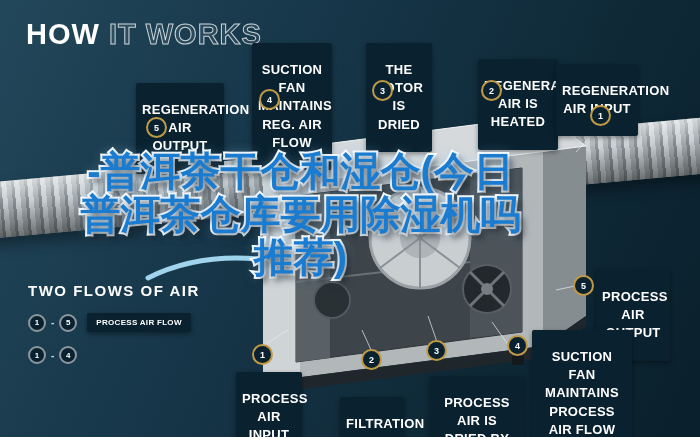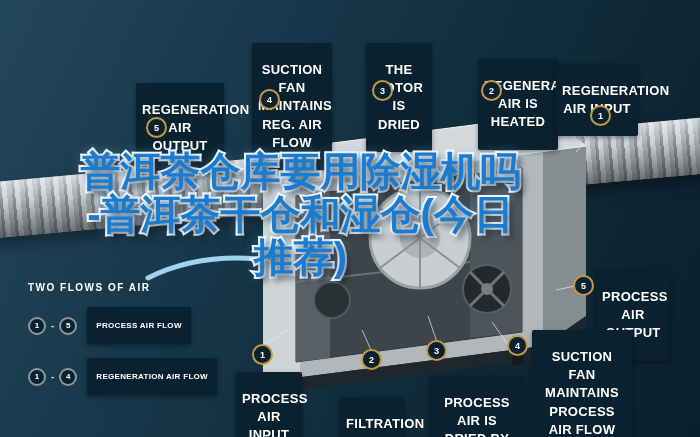--- a/index.html
+++ b/index.html
@@ -42,28 +42,28 @@
   #box2{left:478px;top:59px;width:80px;}   #c2{left:481px;top:80px;}
   #box3{left:556px;top:64px;width:82px;}   #c3{left:590px;top:105px;}
   #box4{left:136px;top:83px;width:88px;text-align:center;}   #c4{left:146px;top:117px;}
   #box5{left:596px;top:270px;width:74px;}  #c5{left:573px;top:275px;}
   #box6{left:532px;top:330px;width:100px;} #c6{left:507px;top:335px;}
   #box7{left:430px;top:376px;width:94px;}  #c7{left:426px;top:340px;}
   #box8{left:340px;top:397px;width:64px;}  #c8{left:361px;top:349px;}
   #box9{left:236px;top:372px;width:66px;}  #c9{left:252px;top:344px;}
   
   .legend{position:absolute;left:28px;top:282px;z-index:3;}
-  .legend-title{color:#fff;font-size:10px;font-weight:bold;letter-spacing:1.5px;}
+  .legend-title{color:#fff;font-size:15px;font-weight:bold;letter-spacing:1.5px;}
   .legend-row{display:flex;align-items:center;gap:5px;margin-top:14px;}
   .lcirc{
     width:14px;height:14px;border-radius:50%;background:#0a2230;border:2px solid #8d989e;
     color:#fff;font-size:8px;font-weight:bold;display:flex;align-items:center;justify-content:center;
   }
   .ldash{color:#cfd9dd;font-size:10px;font-weight:bold;}
-  .lbox{position:static;margin-left:5px;font-size:8px;padding:13px 9px;}
+  .lbox{position:static;margin-left:5px;font-size:8px;padding:4px 9px;}
   
   .overlay{
     position:absolute;left:8px;top:150px;width:585px;z-index:4;text-align:center;
     font-size:40px;line-height:1.08;font-weight:700;color:#1a7cd0;
     -webkit-text-stroke:4px #ffffff;paint-order:stroke fill;
     text-shadow:4px 5px 6px rgba(0,0,0,.55), 0 0 12px rgba(140,200,245,.55);
   }
 </style>
 </head>
 <body>
@@ -109,20 +109,23 @@
       <line x1="575" y1="286" x2="556" y2="290"></line>
       <line x1="509" y1="346" x2="492" y2="322"></line>
       <line x1="437" y1="342" x2="428" y2="316"></line>
       <line x1="263" y1="346" x2="288" y2="330"></line>
       <line x1="372" y1="352" x2="362" y2="330"></line>
     </g>
 
     <path d="M148,278 Q200,252 268,260" fill="none" stroke="#a8dcf5" stroke-width="5" stroke-linecap="round" opacity="0.95"></path>
   </svg>
 
+  <h1 class="title">
+    <span class="t-bold">HOW</span><span class="t-light">IT WORKS</span>
+  </h1>
 
   <div class="box" id="box0">SUCTION FAN MAINTAINS REG. AIR FLOW</div>
   <div class="circ" id="c0">4</div>
 
   <div class="box" id="box1">THE ROTOR IS DRIED</div>
   <div class="circ" id="c1">3</div>
 
   <div class="box" id="box2">REGENERATION AIR IS HEATED</div>
   <div class="circ" id="c2">2</div>
 
@@ -152,23 +155,22 @@
     <div class="legend-row">
       <span class="lcirc">1</span>
       <span class="ldash">-</span>
       <span class="lcirc">5</span>
       <span class="box lbox">PROCESS AIR FLOW</span>
     </div>
     <div class="legend-row">
       <span class="lcirc">1</span>
       <span class="ldash">-</span>
       <span class="lcirc">4</span>
-      <span class="box lbox">REGENERATION AIR FLOW</span>
     </div>
   </div>
 
   <div class="overlay">
+    <div>-普洱茶干仓和湿仓(今日</div>
     <div>普洱茶仓库要用除湿机吗</div>
-    <div>-普洱茶干仓和湿仓(今日</div>
     <div>推荐)</div>
   </div>
 
 </div>
 
 </body></html>

